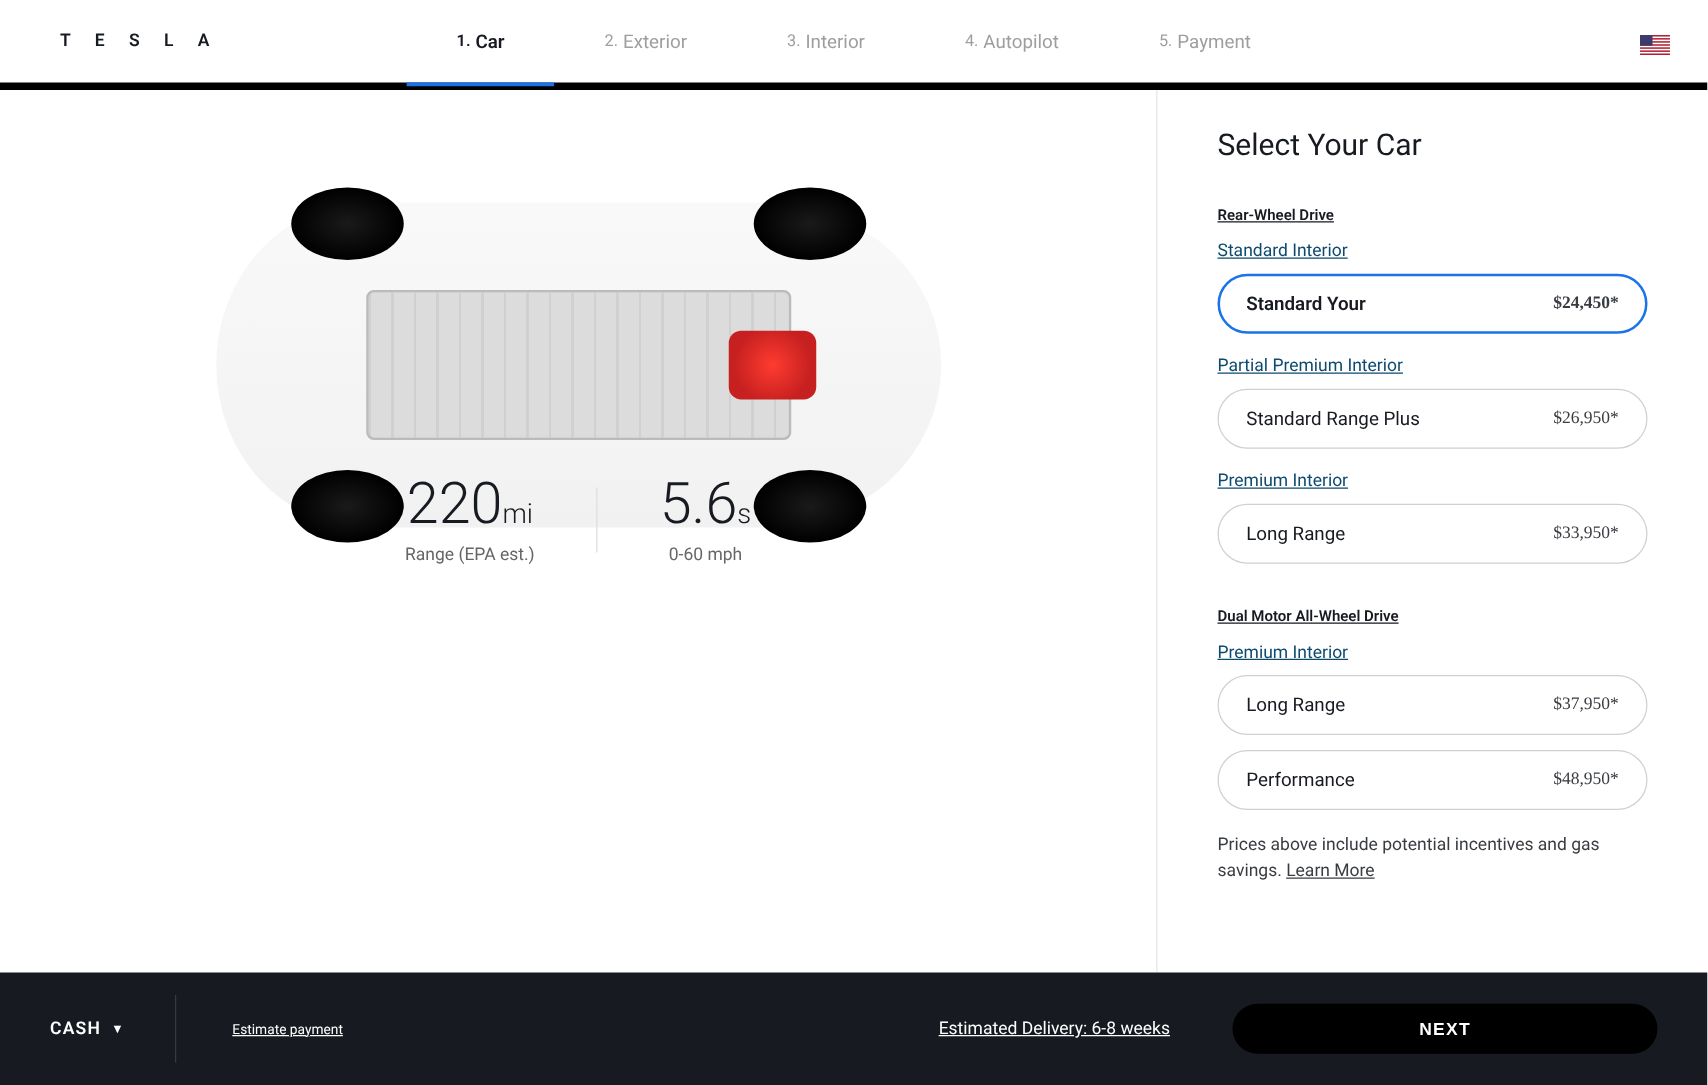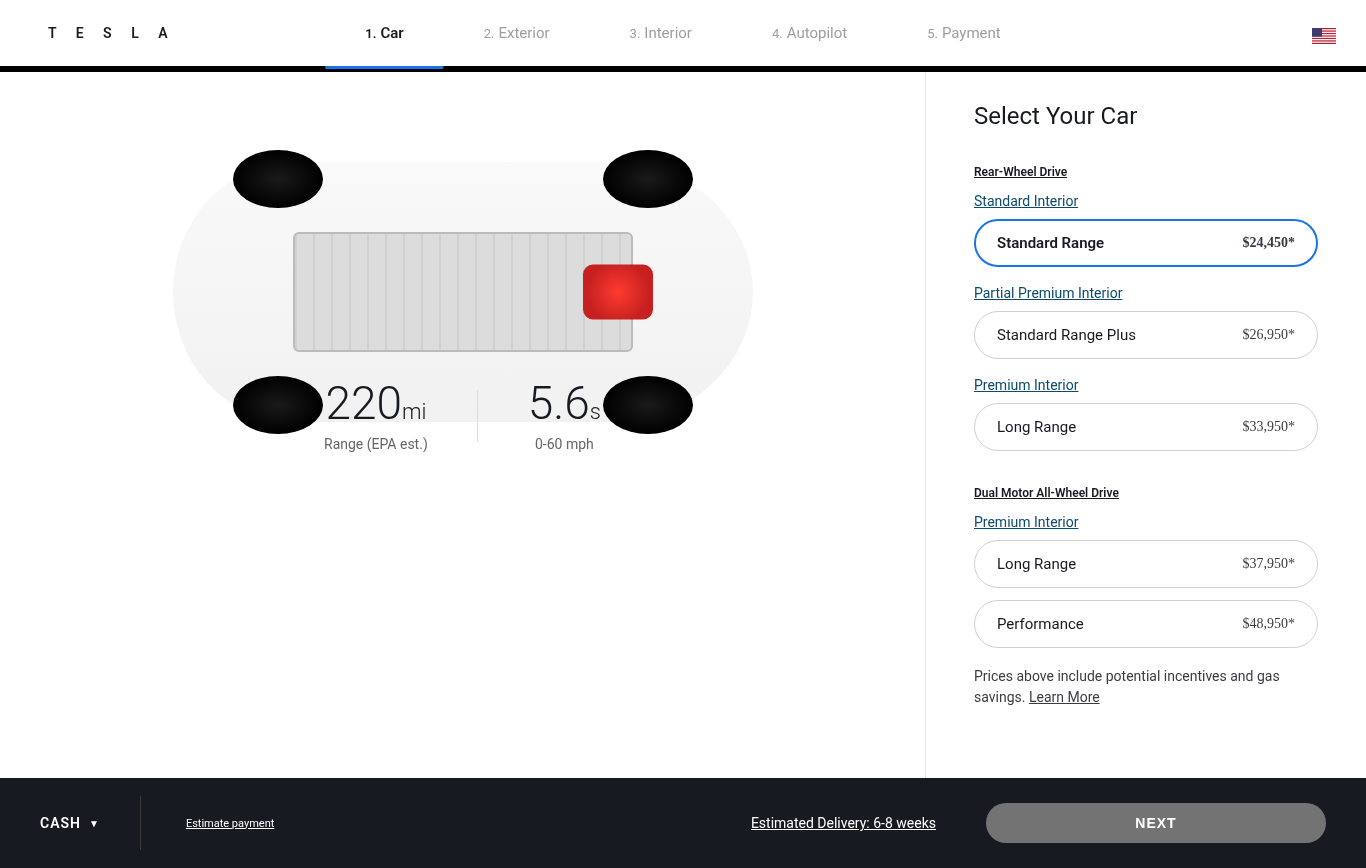--- a/index.html
+++ b/index.html
@@ -54,21 +54,21 @@
 
 
 .footer { position: absolute; bottom: 0; left: 0; right: 0; height: 90px; background: #171a20; color: #fff; display: flex; align-items: center; padding: 0 40px; }
 .cash { font-size: 14px; font-weight: 600; letter-spacing: 1px; display: flex; align-items: center; gap: 8px; padding-right: 40px; border-right: 1px solid #3a3a3a; height: 54px; }
 .chev { font-size: 10px; }
 .price-block { display: flex; gap: 30px; padding: 0 40px; border-right: 1px solid #3a3a3a; height: 54px; align-items: center; }
 .price-item .amount { font-size: 22px; font-weight: 600; }
 .price-item .sub { font-size: 12px; color: #aaa; }
 .estimate-link { margin-left: 45px; font-size: 11px; text-decoration: underline; cursor: pointer; }
 .delivery { margin-left: auto; font-size: 14px; text-decoration: underline; cursor: pointer; margin-right: 50px; }
-.next-btn { background: #737373; color: #fff; border: none; border-radius: 22px; padding: 12px 0; width: 340px; font-size: 14px; font-weight: 600; letter-spacing: 1px; cursor: pointer; }
+.next-btn { background: #000000; color: #fff; border: none; border-radius: 22px; padding: 12px 0; width: 340px; font-size: 14px; font-weight: 600; letter-spacing: 1px; cursor: pointer; }
 </style>
 </head>
 <body>
 
 <div class="header">
   <div class="logo">T E S L A</div>
   <div class="tabs">
     <div class="tab active">
         <span class="num">1.</span>
         <span>Car</span>
@@ -126,21 +126,21 @@
       </div>
     </div>
   </div>
 
   <div class="right">
     <div class="select-title">Select Your Car</div>
 
     <div class="drive-heading">Rear-Wheel Drive</div>
     <span class="interior-heading">Standard Interior</span>
     <div class="option selected">
-      <span class="option-name">Standard Range</span>
+      <span class="option-name">Standard Your</span>
       <span class="option-price">$24,450*</span>
     </div>
     <span class="interior-heading">Partial Premium Interior</span>
     <div class="option">
       <span class="option-name">Standard Range Plus</span>
       <span class="option-price">$26,950*</span>
     </div>
     <span class="interior-heading">Premium Interior</span>
     <div class="option">
       <span class="option-name">Long Range</span>

